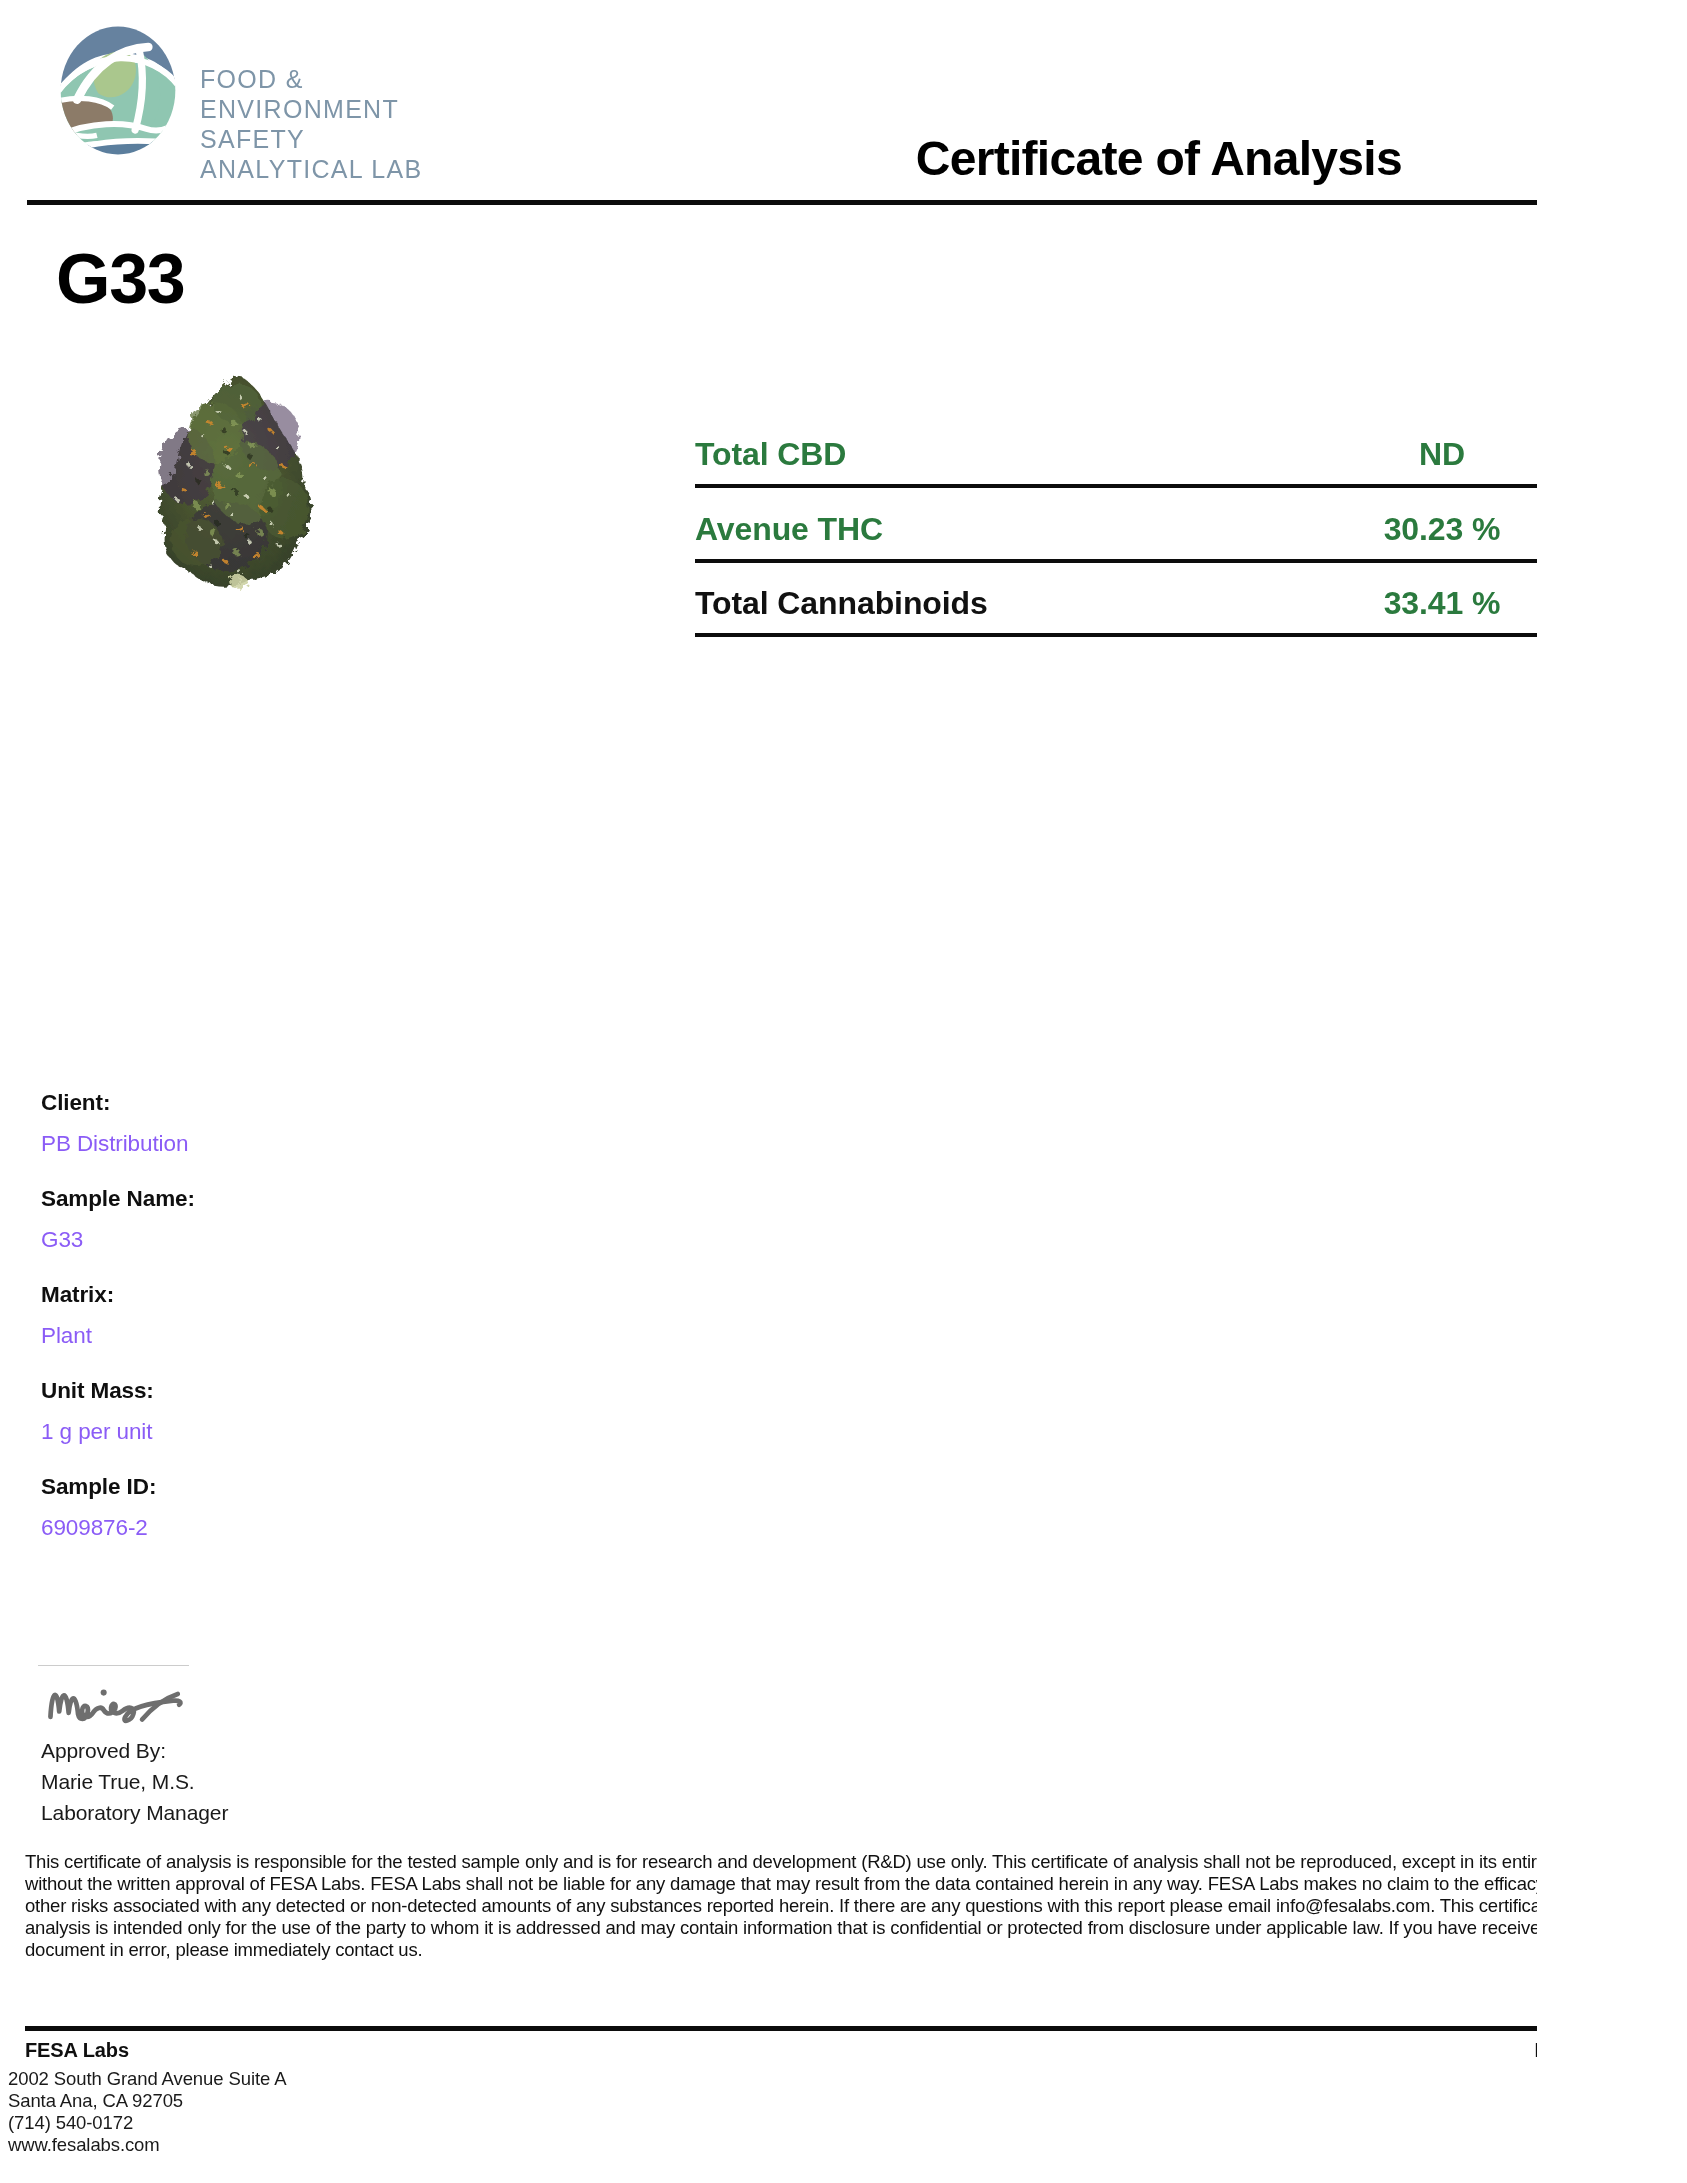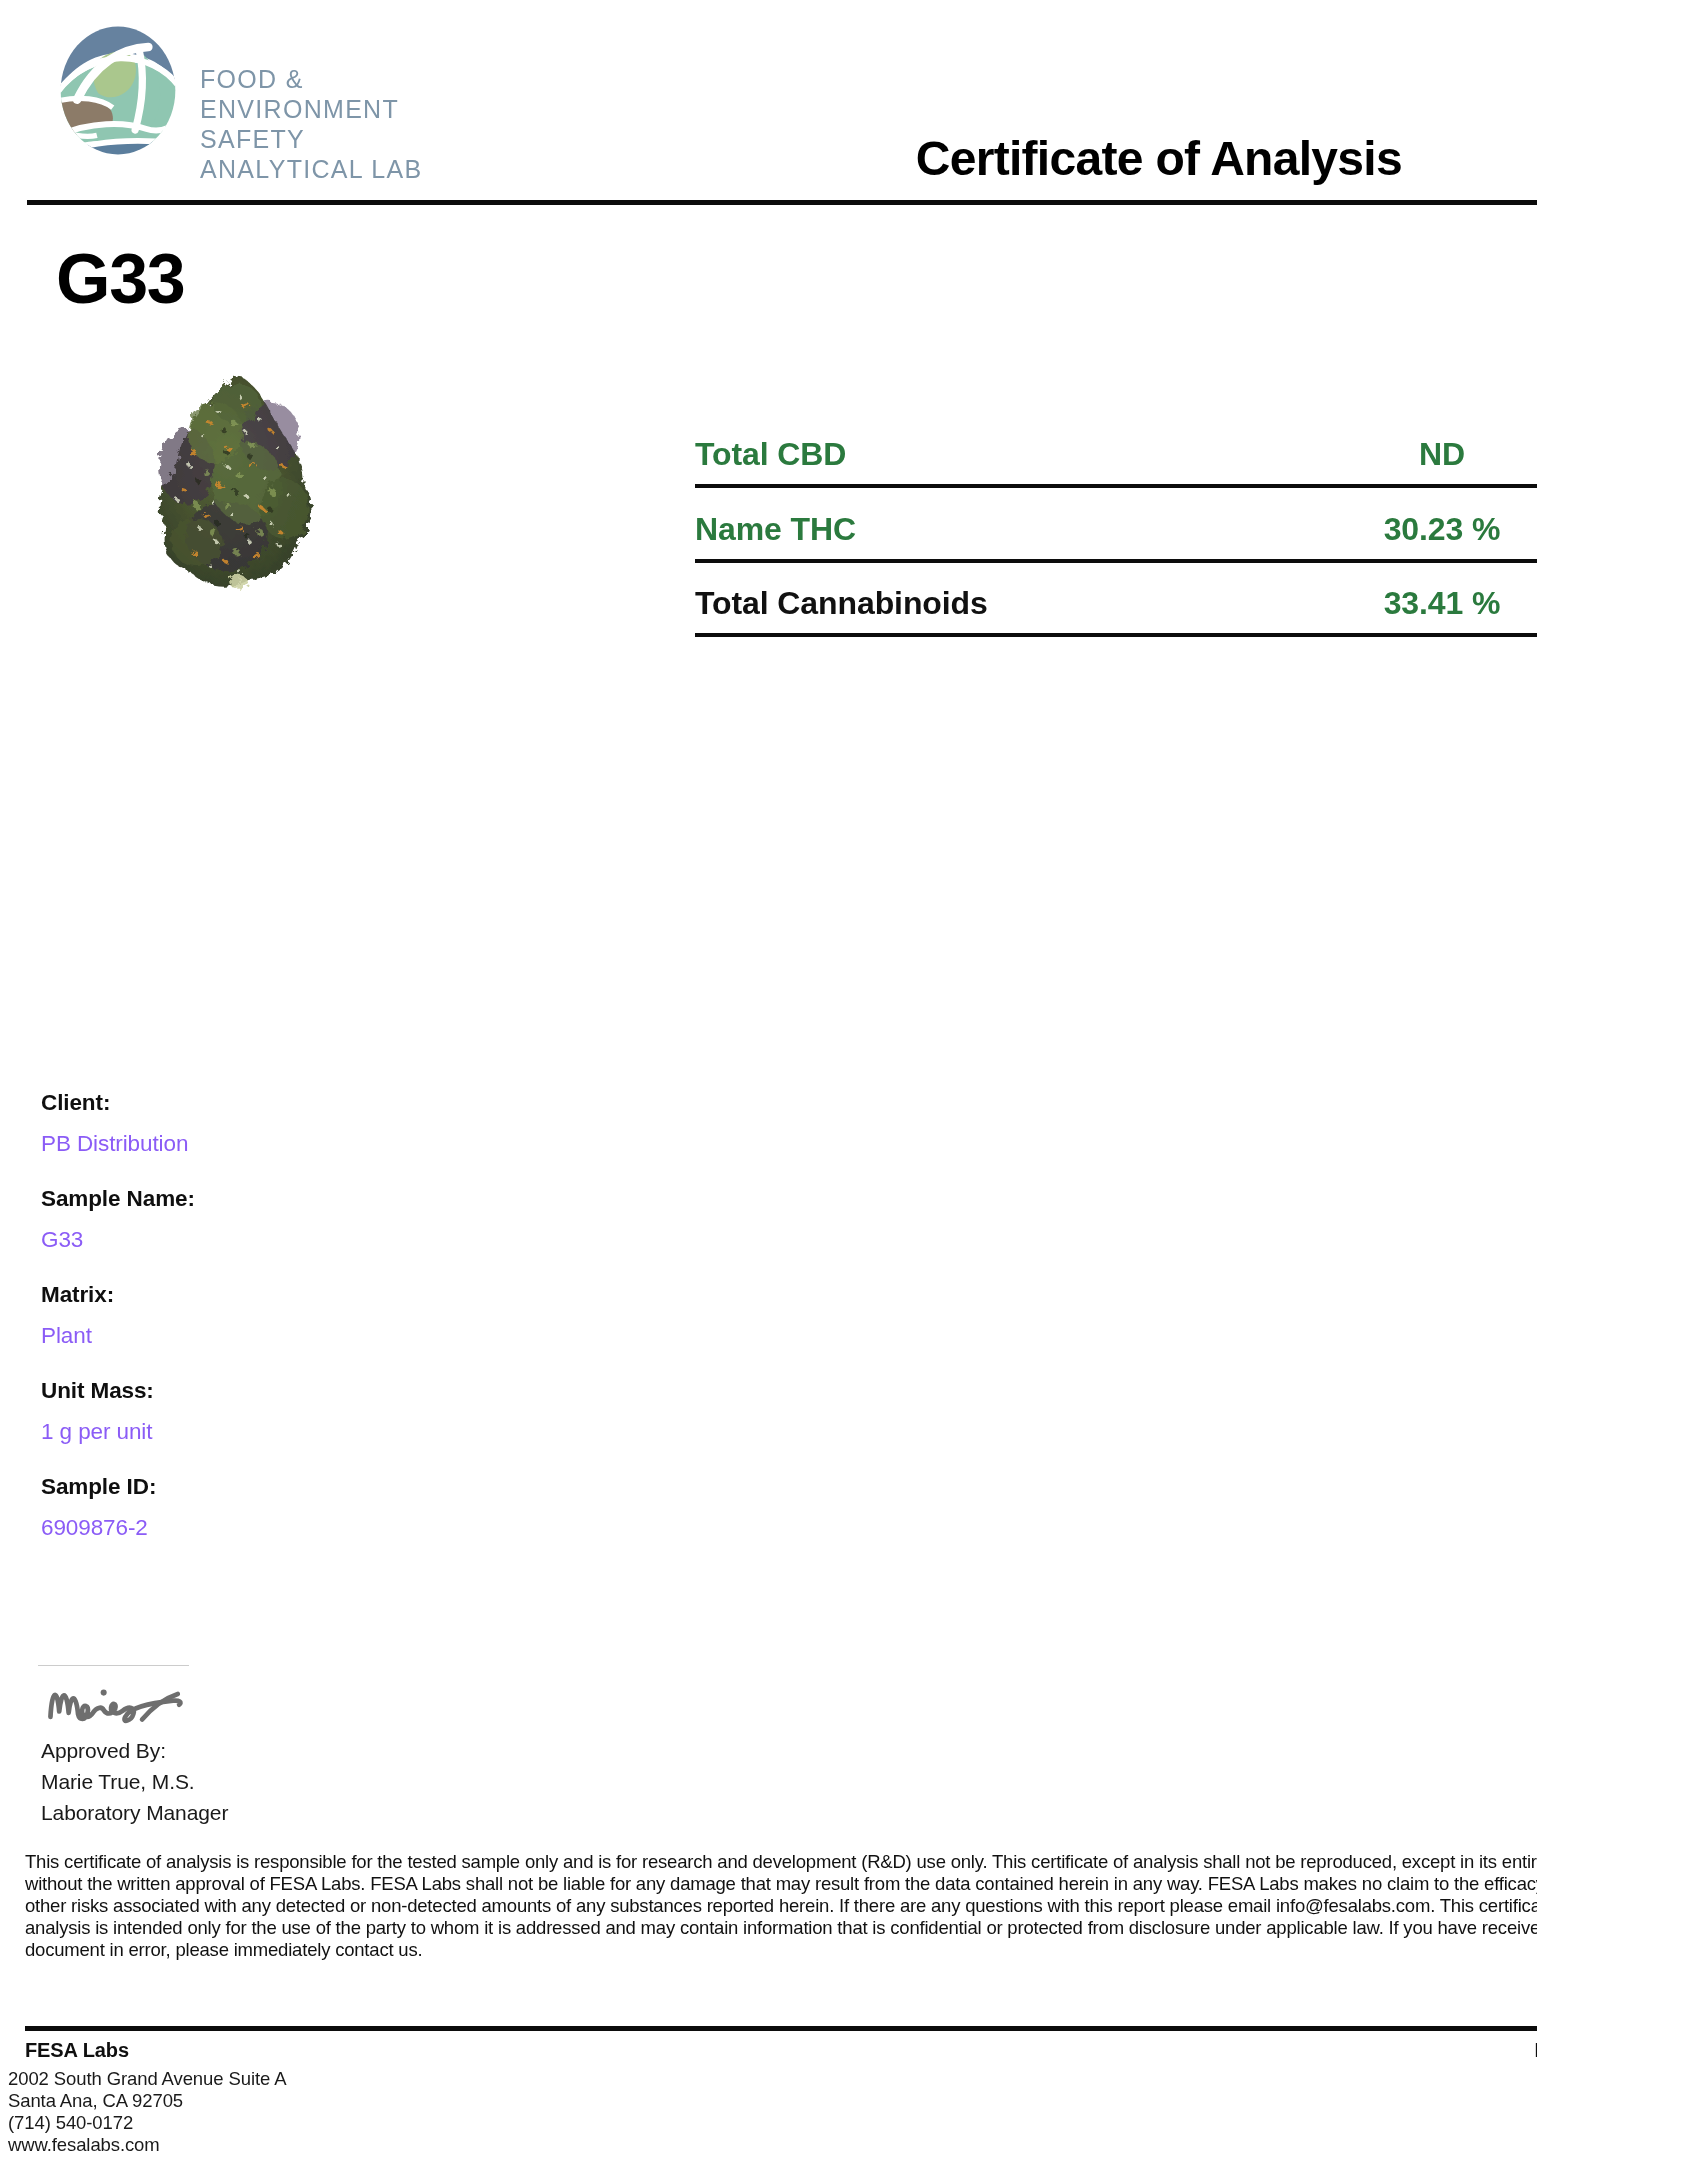--- a/index.html
+++ b/index.html
@@ -220,21 +220,21 @@
       </g>
     </svg>
   </div>
 
   <div class="summary">
     <div class="summary-row">
       <div class="summary-label">Total CBD</div>
       <div class="summary-value">ND</div>
     </div>
     <div class="summary-row">
-      <div class="summary-label">Name THC</div>
+      <div class="summary-label">Avenue THC</div>
       <div class="summary-value">30.23 %</div>
     </div>
     <div class="summary-row black-label">
       <div class="summary-label">Total Cannabinoids</div>
       <div class="summary-value">33.41 %</div>
     </div>
   </div>
 
   <div class="details">
     <div class="detail-group">

